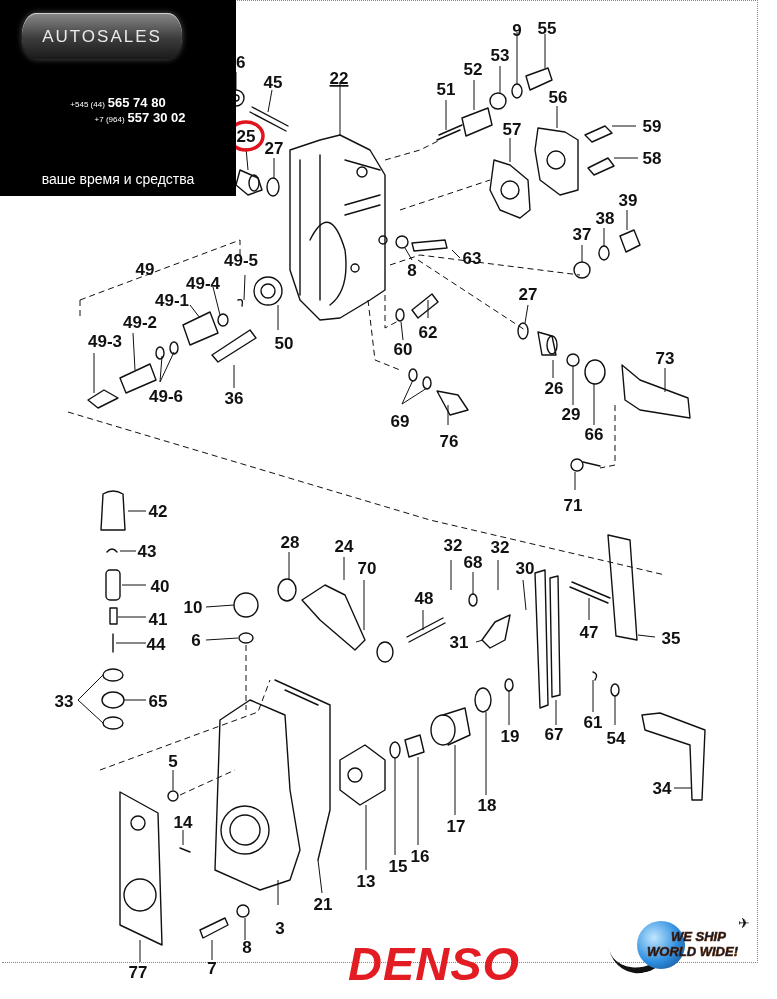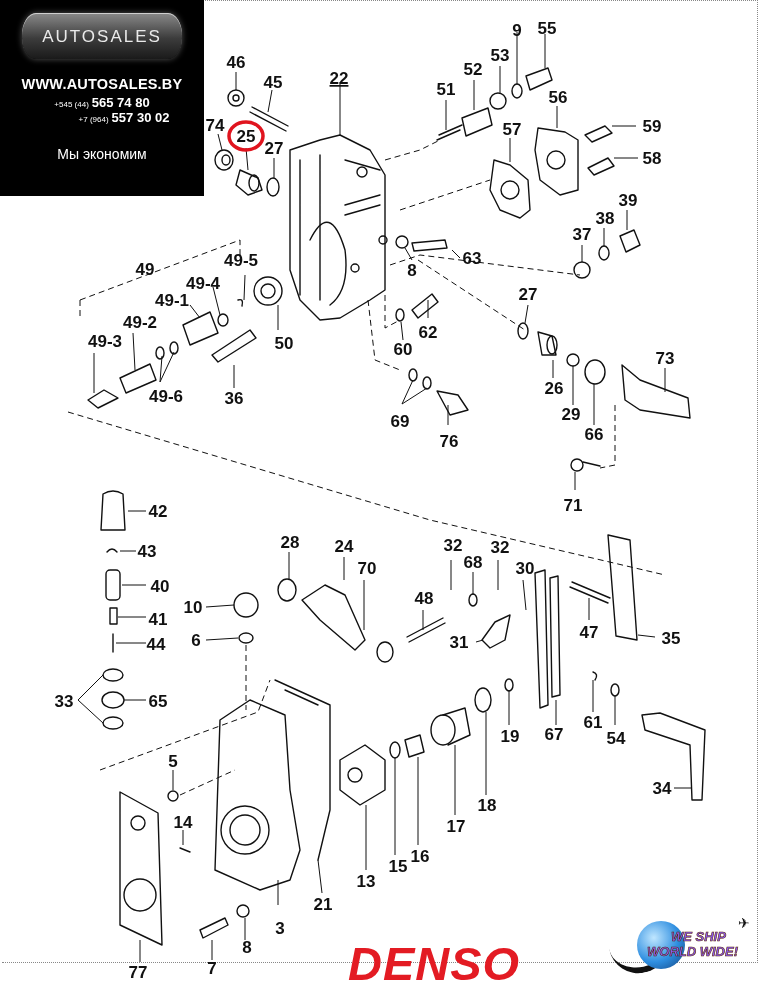--- a/index.html
+++ b/index.html
@@ -1,36 +1,36 @@
 <!DOCTYPE html>
 <html><head>
 <meta charset="utf-8">
 <style>
   html, body { margin:0; padding:0; background:#ffffff; }
   body { width:777px; height:999px; position:relative; overflow:hidden; font-family:"Liberation Sans", sans-serif; }
   .frame { position:absolute; left:2px; top:0; width:756px; height:963px; border-top:1px dotted #888; border-right:1px dotted #888; border-bottom:1px dotted #888; box-sizing:border-box; }
-  .promo { position:absolute; left:0; top:0; width:204px; height:196px; background:#000; color:#fff; text-align:center; }
+  .promo { position:absolute; left:0; top:0; width:236px; height:196px; background:#000; color:#fff; text-align:center; }
   .promo .badge { position:absolute; left:22px; top:13px; width:160px; height:46px; border-radius:14px/22px;
     background:linear-gradient(#8a8a8a,#3c3c3c 55%,#1a1a1a); box-shadow:inset 0 1px 0 #cfcfcf, 0 0 6px #555; }
   .promo .badge span { position:absolute; left:0; right:0; top:14px; font-size:17px; letter-spacing:2px; color:#eaeaea; font-weight:normal; }
   .promo .url { position:absolute; left:0; right:0; top:76px; font-size:14.5px; font-weight:bold; letter-spacing:0.2px; }
   .promo .ph { position:absolute; left:0; right:0; font-size:8px; }
   .promo .ph b { font-size:13px; margin-left:3px;margin-top:44px; }
   .promo .ph1 { top:95px; }
   .promo .ph2 { top:110px;padding-left:44px; }
   .promo .s1 { position:absolute; left:0; right:0; top:146px; font-size:14px; }
   .promo .s2 { position:absolute; left:0; right:0; top:171px; font-size:14px; }
   svg#diagram { position:absolute; left:0; top:0; }
   .lbl { font-family:"Liberation Sans", sans-serif; font-size:17px; font-weight:bold; fill:#111; }
   .denso { position:absolute; left:348px; top:940px; font-family:"Liberation Sans", sans-serif; font-style:italic; font-weight:bold; font-size:47px; color:#e31b23; letter-spacing:1px; line-height:48px; }
   .ship { position:absolute; left:607px; top:915px; width:150px; height:70px; }
   .ship .globe { position:absolute; left:30px; top:6px; width:48px; height:48px; border-radius:50%;
      background:radial-gradient(circle at 35% 35%, #bfe6ff, #2e8ee0 55%, #123f7a); }
   .ship .swoosh { position:absolute; left:4px; top:22px; width:60px; height:30px; border-bottom:6px solid #111; border-radius:0 0 40px 40px; transform:rotate(-12deg); }
-  .ship .txt1, .ship .txt2 { position:absolute; font-style:italic; font-weight:bold; font-size:13px; color:#8b5cf6; -webkit-text-stroke:0.6px #5a2400; }
+  .ship .txt1, .ship .txt2 { position:absolute; font-style:italic; font-weight:bold; font-size:13px; color:#0f172a; -webkit-text-stroke:0.6px #5a2400; }
   .ship .txt1 { left:64px; top:14px; }
   .ship .txt2 { left:40px; top:29px; }
   .ship .plane { position:absolute; left:131px; top:0px; font-size:14px; color:#111; }
 </style>
 </head>
 <body>
 
 <div class="frame"></div>
 
 <svg id="diagram" width="777" height="999" viewBox="0 0 777 999">
@@ -471,24 +471,23 @@
     <text class="lbl" x="138" y="978" text-anchor="middle">77</text>
     <text class="lbl" x="212" y="974" text-anchor="middle">7</text>
     <text class="lbl" x="247" y="953" text-anchor="middle">8</text>
   </g>
 </svg>
 
 <div class="promo">
   <div class="badge">
       <span>AUTOSALES</span>
     </div>
-  <div class="url">WWW.AUTOSALES.BY</div>
   <div class="ph ph1"><span>+545 (44)</span><b>565 74 80</b></div>
   <div class="ph ph2"><span>+7 (964)</span><b>557 30 02</b></div>
-  <div class="s1">Мы экономим</div>
+  <div class="s2">ваше время и средства</div>
 </div>
 
 <div class="denso">DENSO</div>
 
 <div class="ship">
   <div class="swoosh"></div>
   <div class="globe"></div>
   <div class="txt1">WE SHIP</div>
   <div class="txt2">WORLD WIDE!</div>
   <div class="plane">✈</div>

